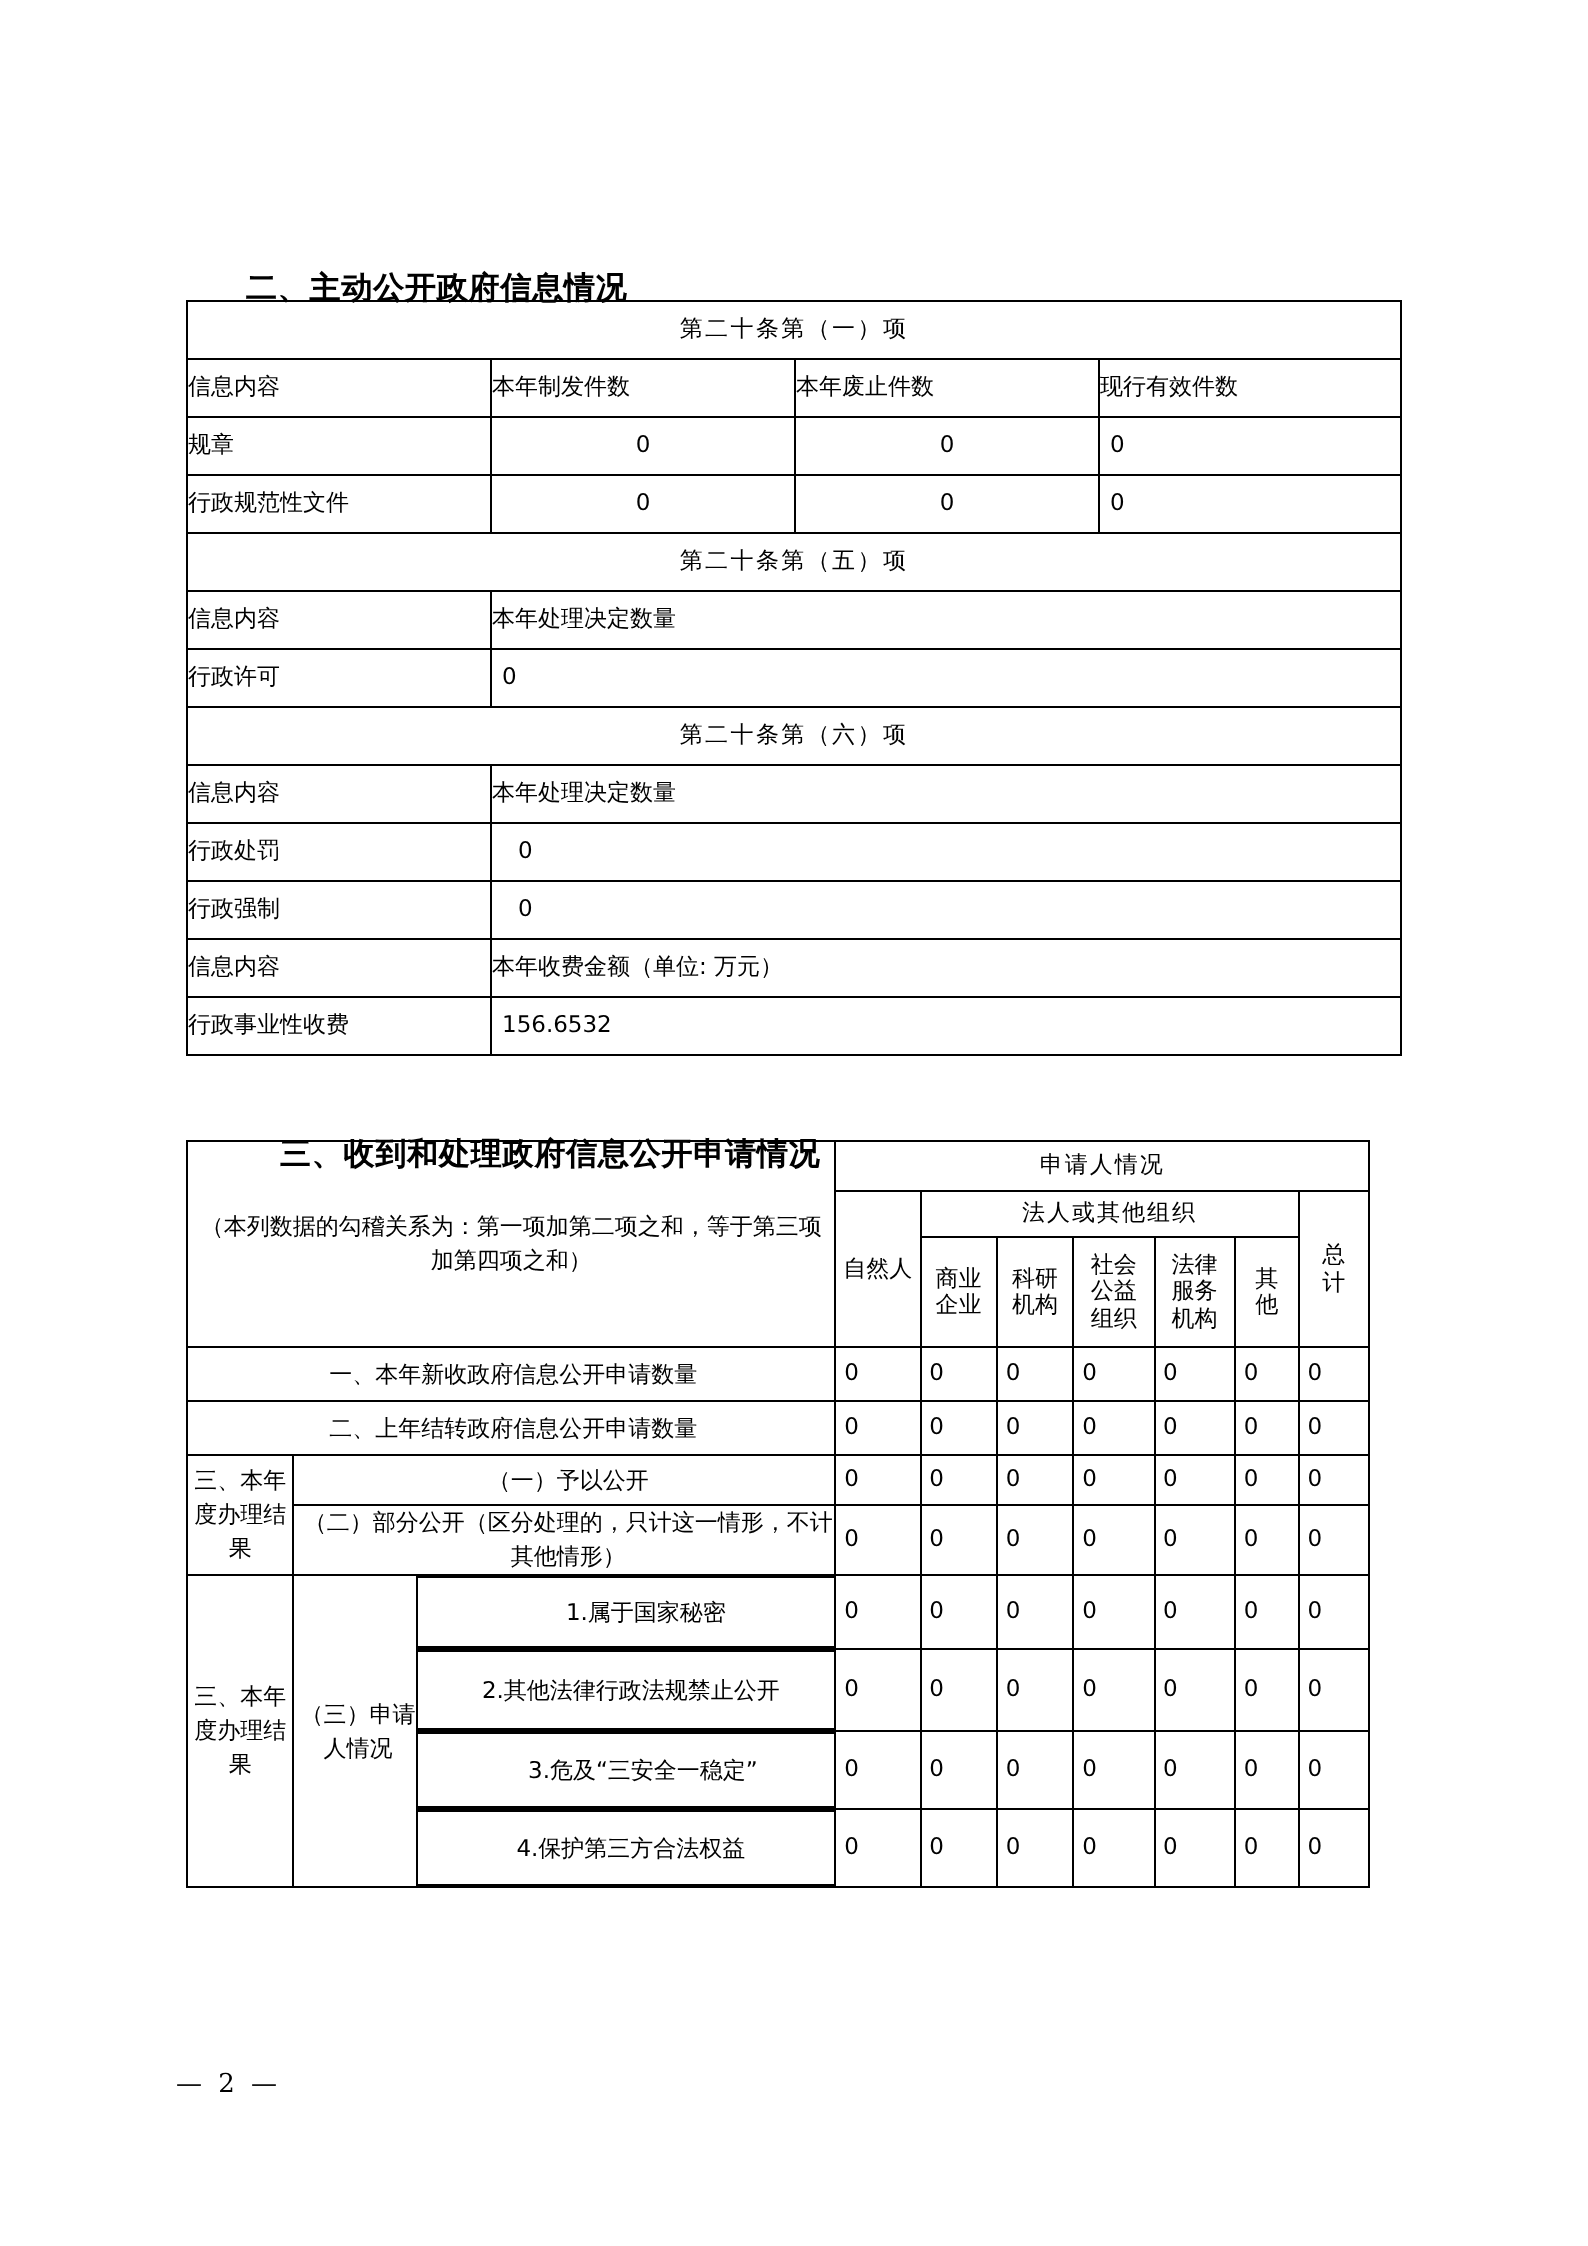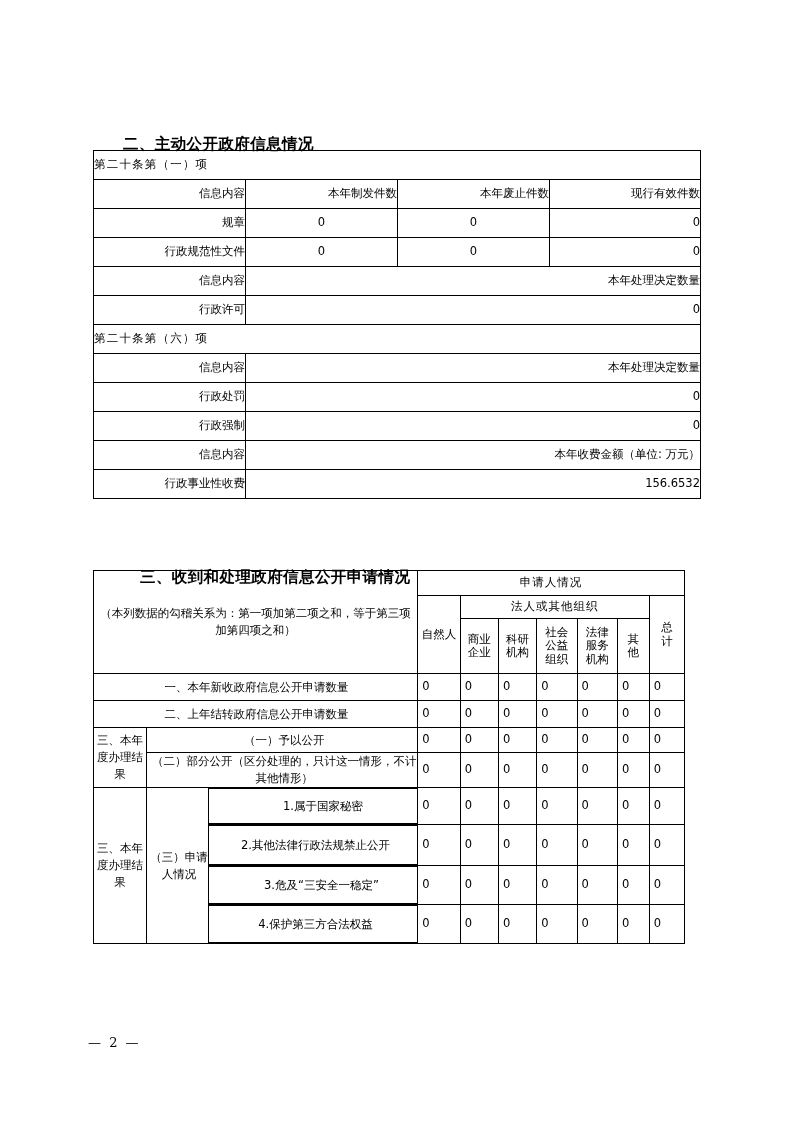--- a/index.html
+++ b/index.html
@@ -50,23 +50,23 @@
     font-size: 11.5px;
   }
   .pad-l { padding-left: 5px; }
 
   
   #table1 {
     left: 93px;
     top: 150px;
     width: 607px;
   }
-  #table1 td { height: 28px; text-align: right; }
+  #table1 td { height: 28px; }
   #table1 td.band {
-    text-align: left;
+    text-align: center;
     letter-spacing: 1.2px;
   }
   #table1 td.num { padding-left: 5px; }
   #table1 td.num-c { text-align: center; }
 
   
   #table2 {
     left: 93px;
     top: 570px;
     width: 592px;
@@ -144,20 +144,23 @@
         <td class="num-c">0</td>
         <td class="num">0</td>
       </tr>
       <tr>
         <td class="pad-l">行政规范性文件</td>
         <td class="num-c">0</td>
         <td class="num-c">0</td>
         <td class="num">0</td>
       </tr>
 
+      <tr>
+        <td class="band" colspan="4">第二十条第（五）项</td>
+      </tr>
       <tr>
         <td class="pad-l">信息内容</td>
         <td class="pad-l" colspan="3">本年处理决定数量</td>
       </tr>
       <tr>
         <td class="pad-l">行政许可</td>
         <td class="num" colspan="3">0</td>
       </tr>
 
       <tr>

